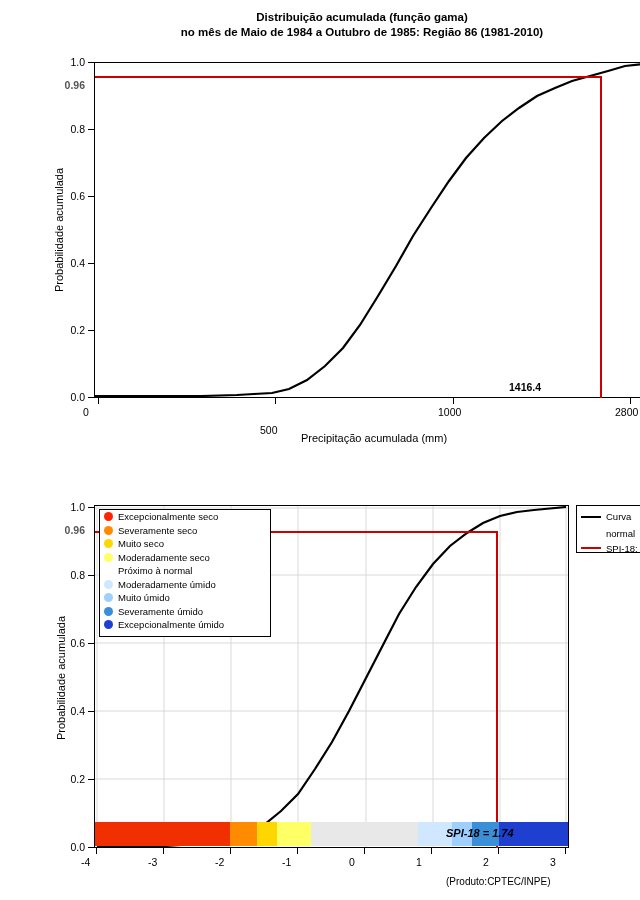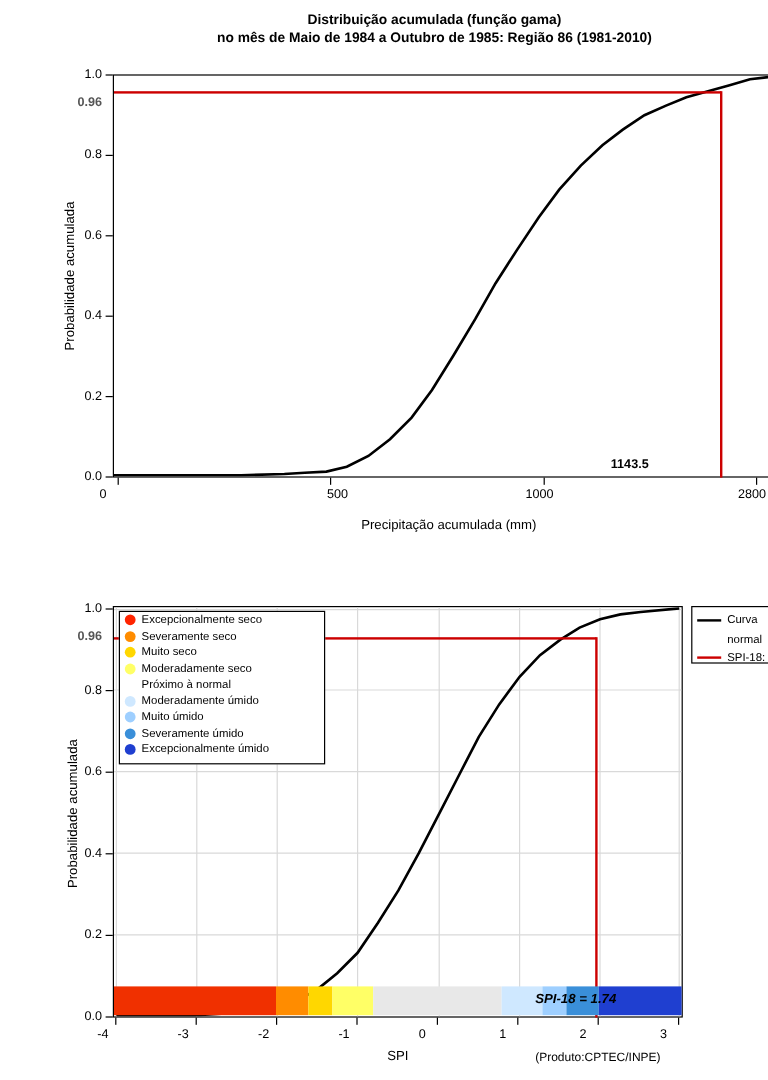--- a/index.html
+++ b/index.html
@@ -80,28 +80,28 @@
   <div class="ticklab r" style="left:14px;top:56px;width:29px;">1.0</div>
 
   <div class="hl096" style="left:8px;top:79px;width:35px;font-weight:bold;">0.96</div>
 
   <div class="tick" style="left:56px;top:398px;width:1px;height:6px;"></div>
   <div class="tick" style="left:233px;top:398px;width:1px;height:6px;"></div>
   <div class="tick" style="left:411px;top:398px;width:1px;height:6px;"></div>
   <div class="tick" style="left:588px;top:398px;width:1px;height:6px;"></div>
 
   <div class="ticklab" style="left:41px;top:406px;width:30px;">0</div>
-  <div class="ticklab" style="left:218px;top:406px;width:30px;text-align:right;">500</div>
+  <div class="ticklab" style="left:218px;top:424px;width:30px;">500</div>
   <div class="ticklab" style="left:396px;top:406px;width:30px;">1000</div>
   <div class="ticklab" style="left:573px;top:406px;width:30px;">2800</div>
 
   <div class="redline" style="left:558px;top:76px;width:1.6px;height:322px;"></div>
   <div class="redline" style="left:53px;top:76px;width:506px;height:1.6px;"></div>
 
-  <div class="annot" style="left:467px;top:381px;">1143.5</div>
+  <div class="annot" style="left:467px;top:381px;">1416.4</div>
 
 
   <div class="axis-label" style="left:52px;top:432px;width:560px;">Precipitação acumulada (mm)</div>
 
   <div class="ylab" style="left:-63px;top:224px;width:160px;text-align:center;transform:rotate(-90deg);">Probabilidade acumulada</div>
 
 
   <div class="plotbox" id="bot-plot" style="left:52px;top:505px;width:475px;height:343px;">
 
     <svg class="curve" width="473" height="341" viewBox="0 0 473 341">
@@ -224,19 +224,18 @@
     </div>
     <div class="legend-row" style="height:13px;padding-left:29px;">
       <span class="ltext">normal</span>
     </div>
     <div class="legend-row" style="height:16px;">
       <span class="lswatch" style="border-top-color:#cc0000;"></span>
       <span class="ltext">SPI-18: 1984</span>
     </div>
   </div>
 
-  <div class="axis-label" style="left:52px;top:874px;width:475px;">SPI</div>
 
   <div class="ylab" style="left:-66px;top:672px;width:170px;text-align:center;transform:rotate(-90deg);">Probabilidade acumulada</div>
 
   <div class="footer" style="left:404px;top:876px;">(Produto:CPTEC/INPE)</div>
 
 </div>
 
 </body></html>

